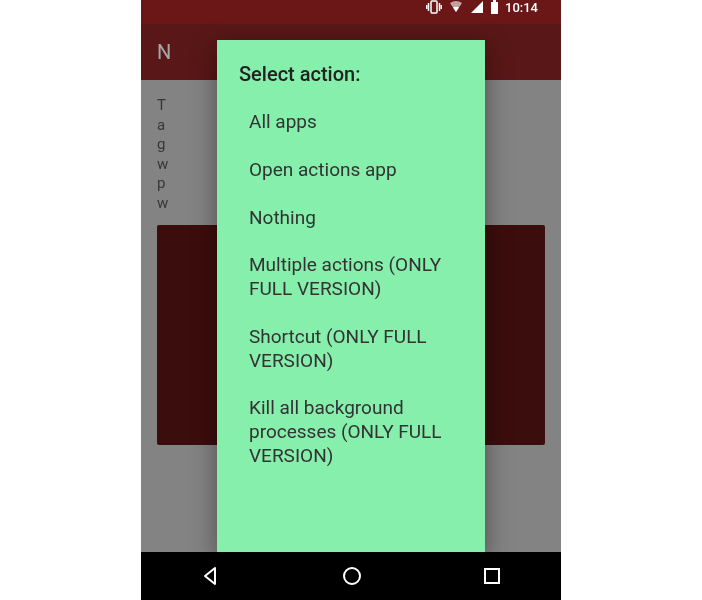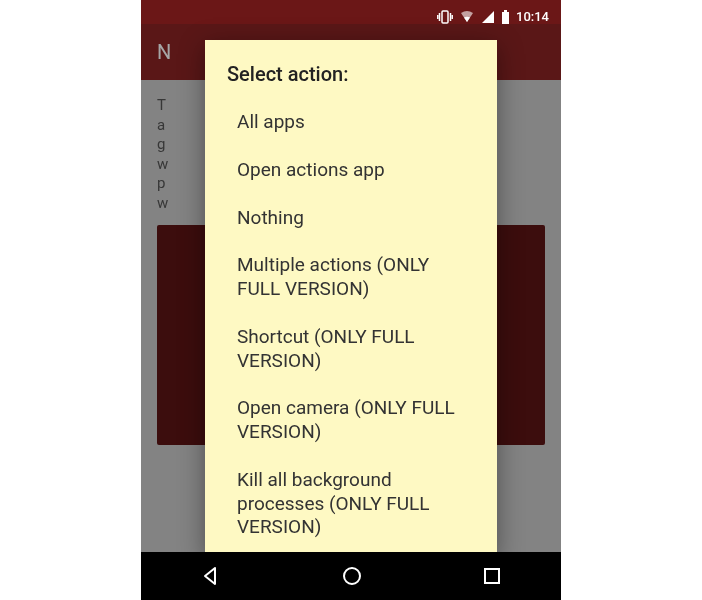--- a/index.html
+++ b/index.html
@@ -17,23 +17,23 @@
     position: relative;
     width: 420px;
     height: 600px;
     background: #7b1f1f;
     overflow: hidden;
   }
   .status-bar {
     height: 24px;
     background: #6b1717;
     display: flex;
-    align-items: flex-end;
+    align-items: flex-start;
     justify-content: flex-end;
-    padding: 0 12px;
+    padding: 0 23px;
     gap: 6px;
     color: #fff;
     font-size: 13px;
     font-weight: 500;
   }
   .status-bar .icon-box svg { display:block; }
   .app-bar {
     height: 56px;
     background: #8a2424;
     display:flex;
@@ -64,23 +64,23 @@
     inset:0;
     top:24px;
     bottom:48px;
     background:rgba(0,0,0,0.35);
   }
   .dialog {
     position:absolute;
     top:40px;
     left:50%;
     transform:translateX(-50%);
-    width:292px;
+    width:268px;
     height:516px;
-    background:#fef9c3;
+    background:#86efac;
     box-shadow:0 6px 24px rgba(0,0,0,0.4);
     padding:22px 22px 0 22px;
     overflow:hidden;
   }
   .dialog-title {
     font-size:20px;
     color:#222;
     font-weight:500;
     margin-bottom:12px;
   }
@@ -153,21 +153,20 @@
 
   <div class="scrim"></div>
 
   <div class="dialog">
     <div class="dialog-title">Select action:</div>
     <div class="option">All apps</div>
     <div class="option">Open actions app</div>
     <div class="option">Nothing</div>
     <div class="option">Multiple actions (ONLY FULL VERSION)</div>
     <div class="option">Shortcut (ONLY FULL VERSION)</div>
-    <div class="option">Open camera (ONLY FULL VERSION)</div>
     <div class="option">Kill all background processes (ONLY FULL VERSION)</div>
 
   </div>
 
   <div class="nav-bar">
     <span>
       <svg width="22" height="22" viewBox="0 0 22 22">
           <path d="M15 3 L5 11 L15 19 Z" fill="none" stroke="#fff" stroke-width="2" stroke-linejoin="round"></path>
         </svg>
     </span>

